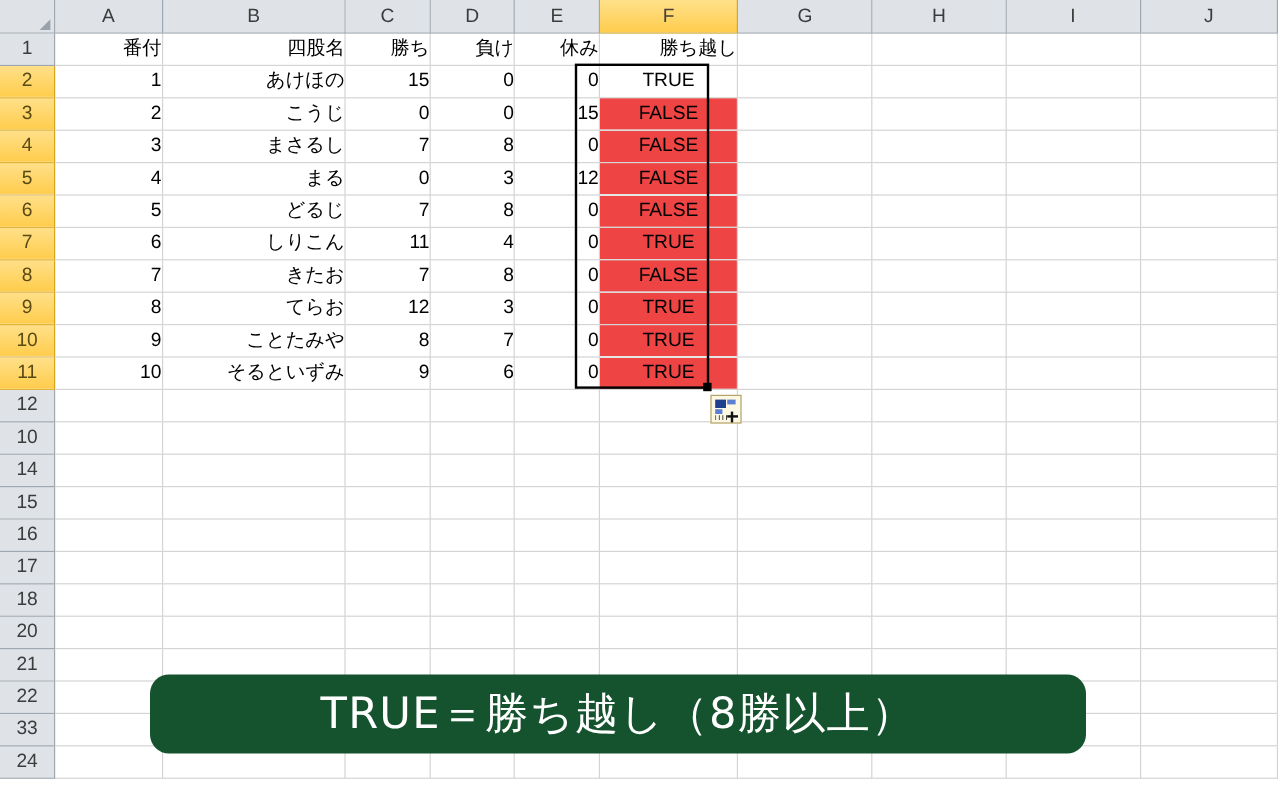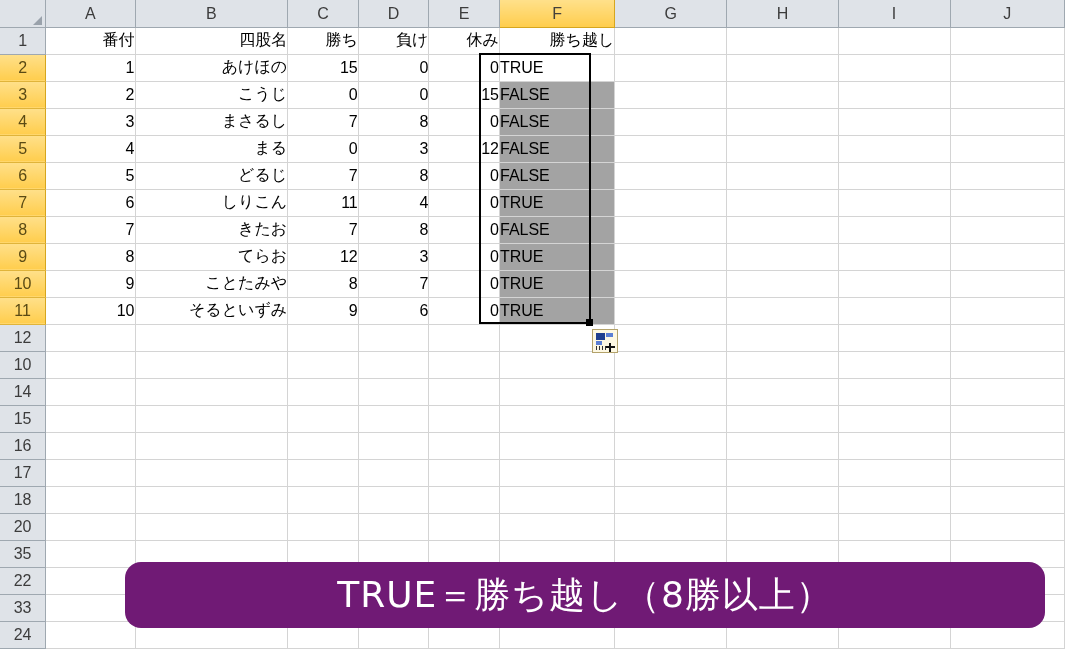--- a/index.html
+++ b/index.html
@@ -96,22 +96,22 @@
   .cell {
     border-right: 1px solid #d4d4d4;
     border-bottom: 1px solid #d4d4d4;
     background: #ffffff;
     color: #000000;
     font-size: 17px;
     padding: 0 4px;
   }
   .cell.num  { text-align: right; }
   .cell.txt  { text-align: right; }
-  .cell.ctr  { }
-  .cell.blue { background: #a3a3a3; }
+  .cell.ctr  { text-align: center; }
+  .cell.blue { background: #ef4444; }
   .cell.active { background: #ffffff; }
 
   
   #selbox {
     position: absolute;
     border: 2px solid #000000;
     pointer-events: none;
     z-index: 5;
   }
   #fillhandle {
@@ -152,23 +152,23 @@
   }
   #smarttag .plus-v {
     position: absolute; left: 16px; top: 13px; width: 2px; height: 9px; background:#111;
   }
 
   
   #caption {
     position: absolute;
     left: 125px;
     top: 562px;
-    width: 920px;
+    width: 780px;
     height: 66px;
-    background: #701a75;
+    background: #14532d;
     border-radius: 16px;
     display: flex;
     align-items: center;
     justify-content: center;
     z-index: 10;
   }
   #caption .caption-text {
     color: #ffffff;
     font-size: 36px;
     letter-spacing: 1px;
@@ -465,21 +465,21 @@
           <td class="cell"></td>
           <td class="cell"></td>
           <td class="cell"></td>
           <td class="cell"></td>
           <td class="cell"></td>
           <td class="cell"></td>
           <td class="cell"></td>
           <td class="cell"></td>
     </tr>
     <tr>
-      <th class="rowhead">35</th>
+      <th class="rowhead">21</th>
       <td class="cell"></td>
           <td class="cell"></td>
           <td class="cell"></td>
           <td class="cell"></td>
           <td class="cell"></td>
           <td class="cell"></td>
           <td class="cell"></td>
           <td class="cell"></td>
           <td class="cell"></td>
           <td class="cell"></td>

